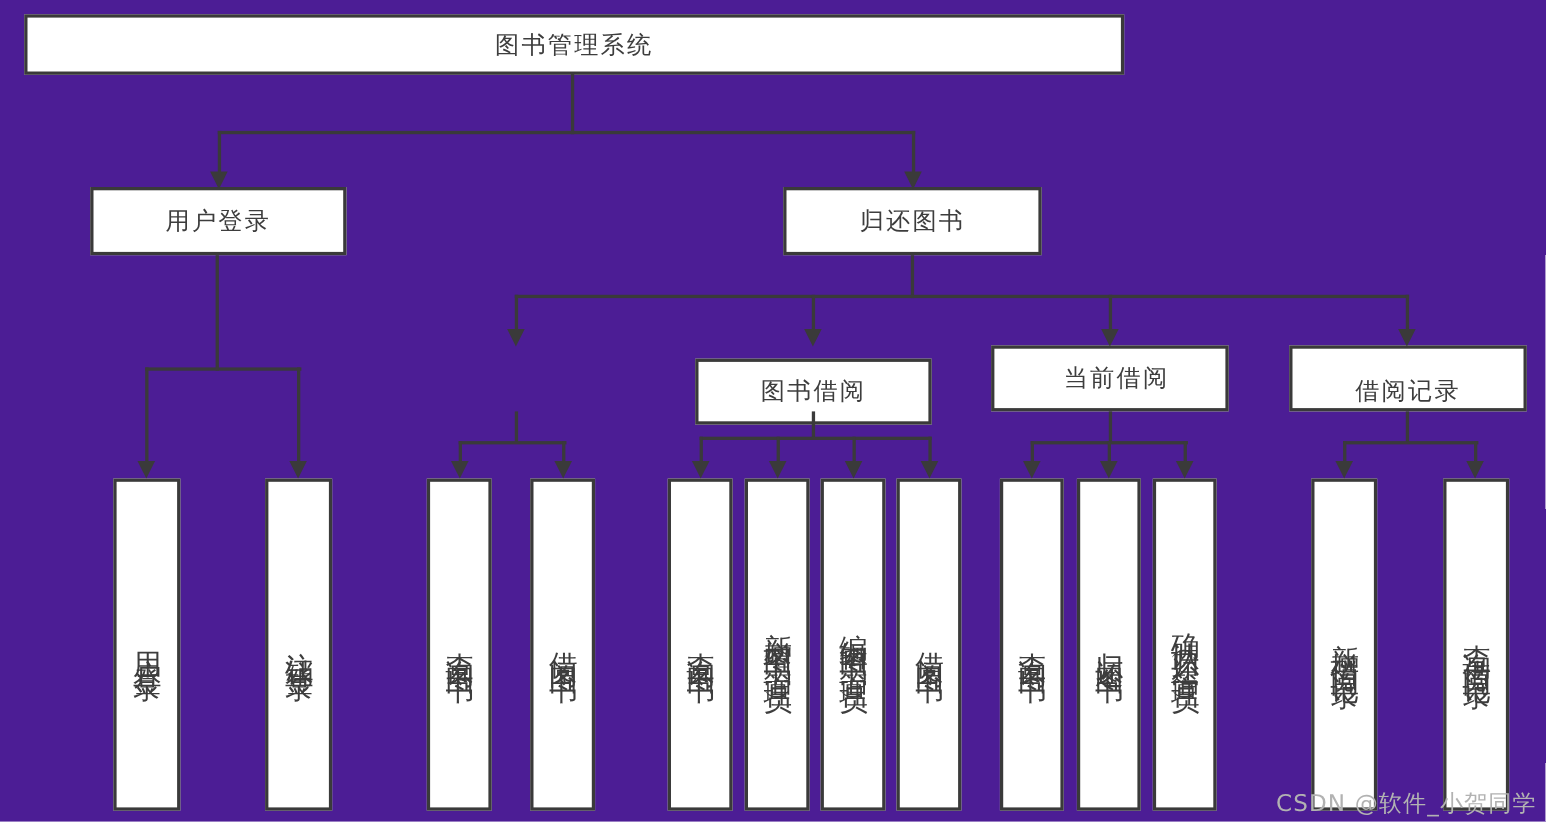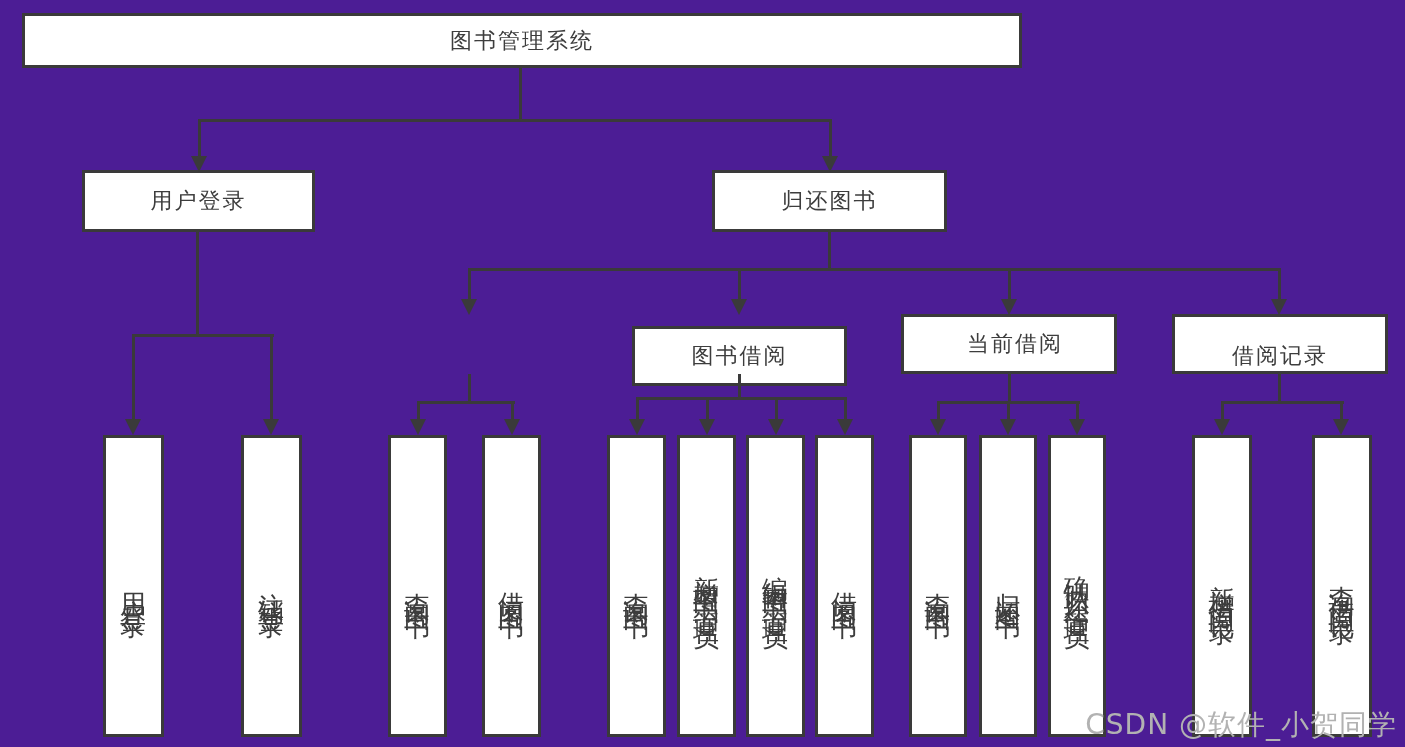--- a/index.html
+++ b/index.html
@@ -34,21 +34,21 @@
     position: absolute;
     width: 0; height: 0;
     border-left: 8px solid transparent;
     border-right: 8px solid transparent;
     border-top: 16px solid #3a3a3a;
   }
   .watermark {
     position: absolute;
     right: 8px;
     bottom: 3px;
-    font-size: 28px;
+    font-size: 21px;
     color: #b2b2b2;
     letter-spacing: 1px;
     z-index: 10;
     white-space: nowrap;
   }
 </style>
 </head>
 <body>
 
 <div class="canvas">

